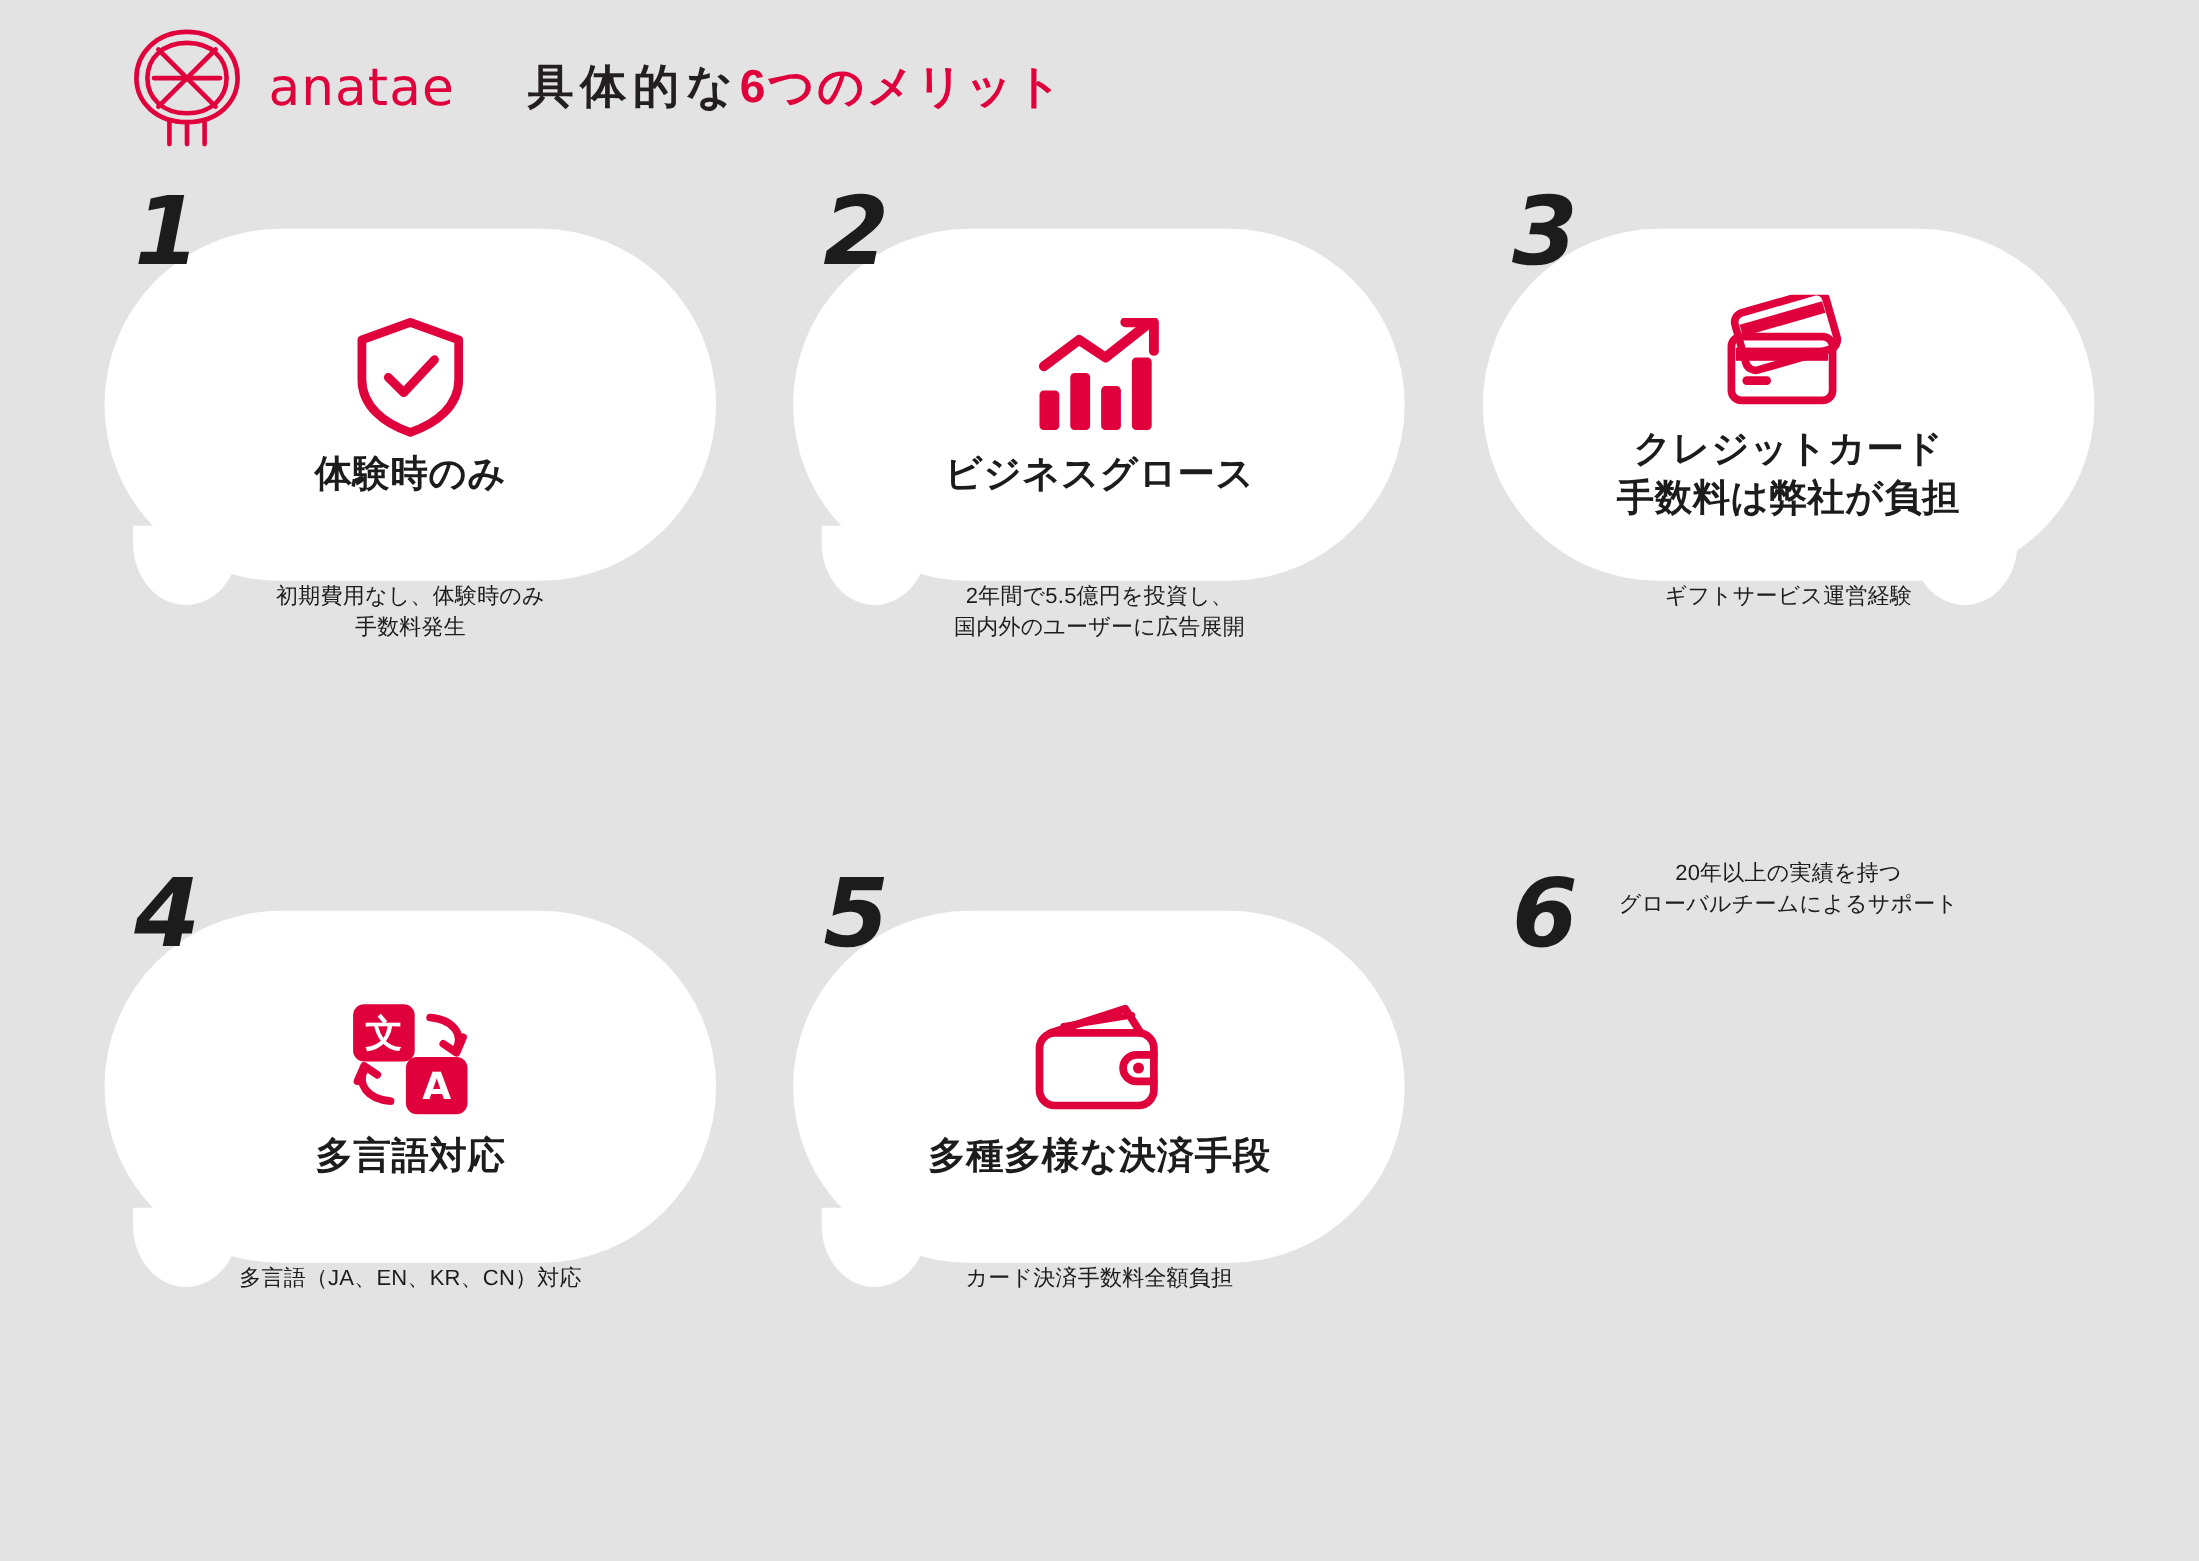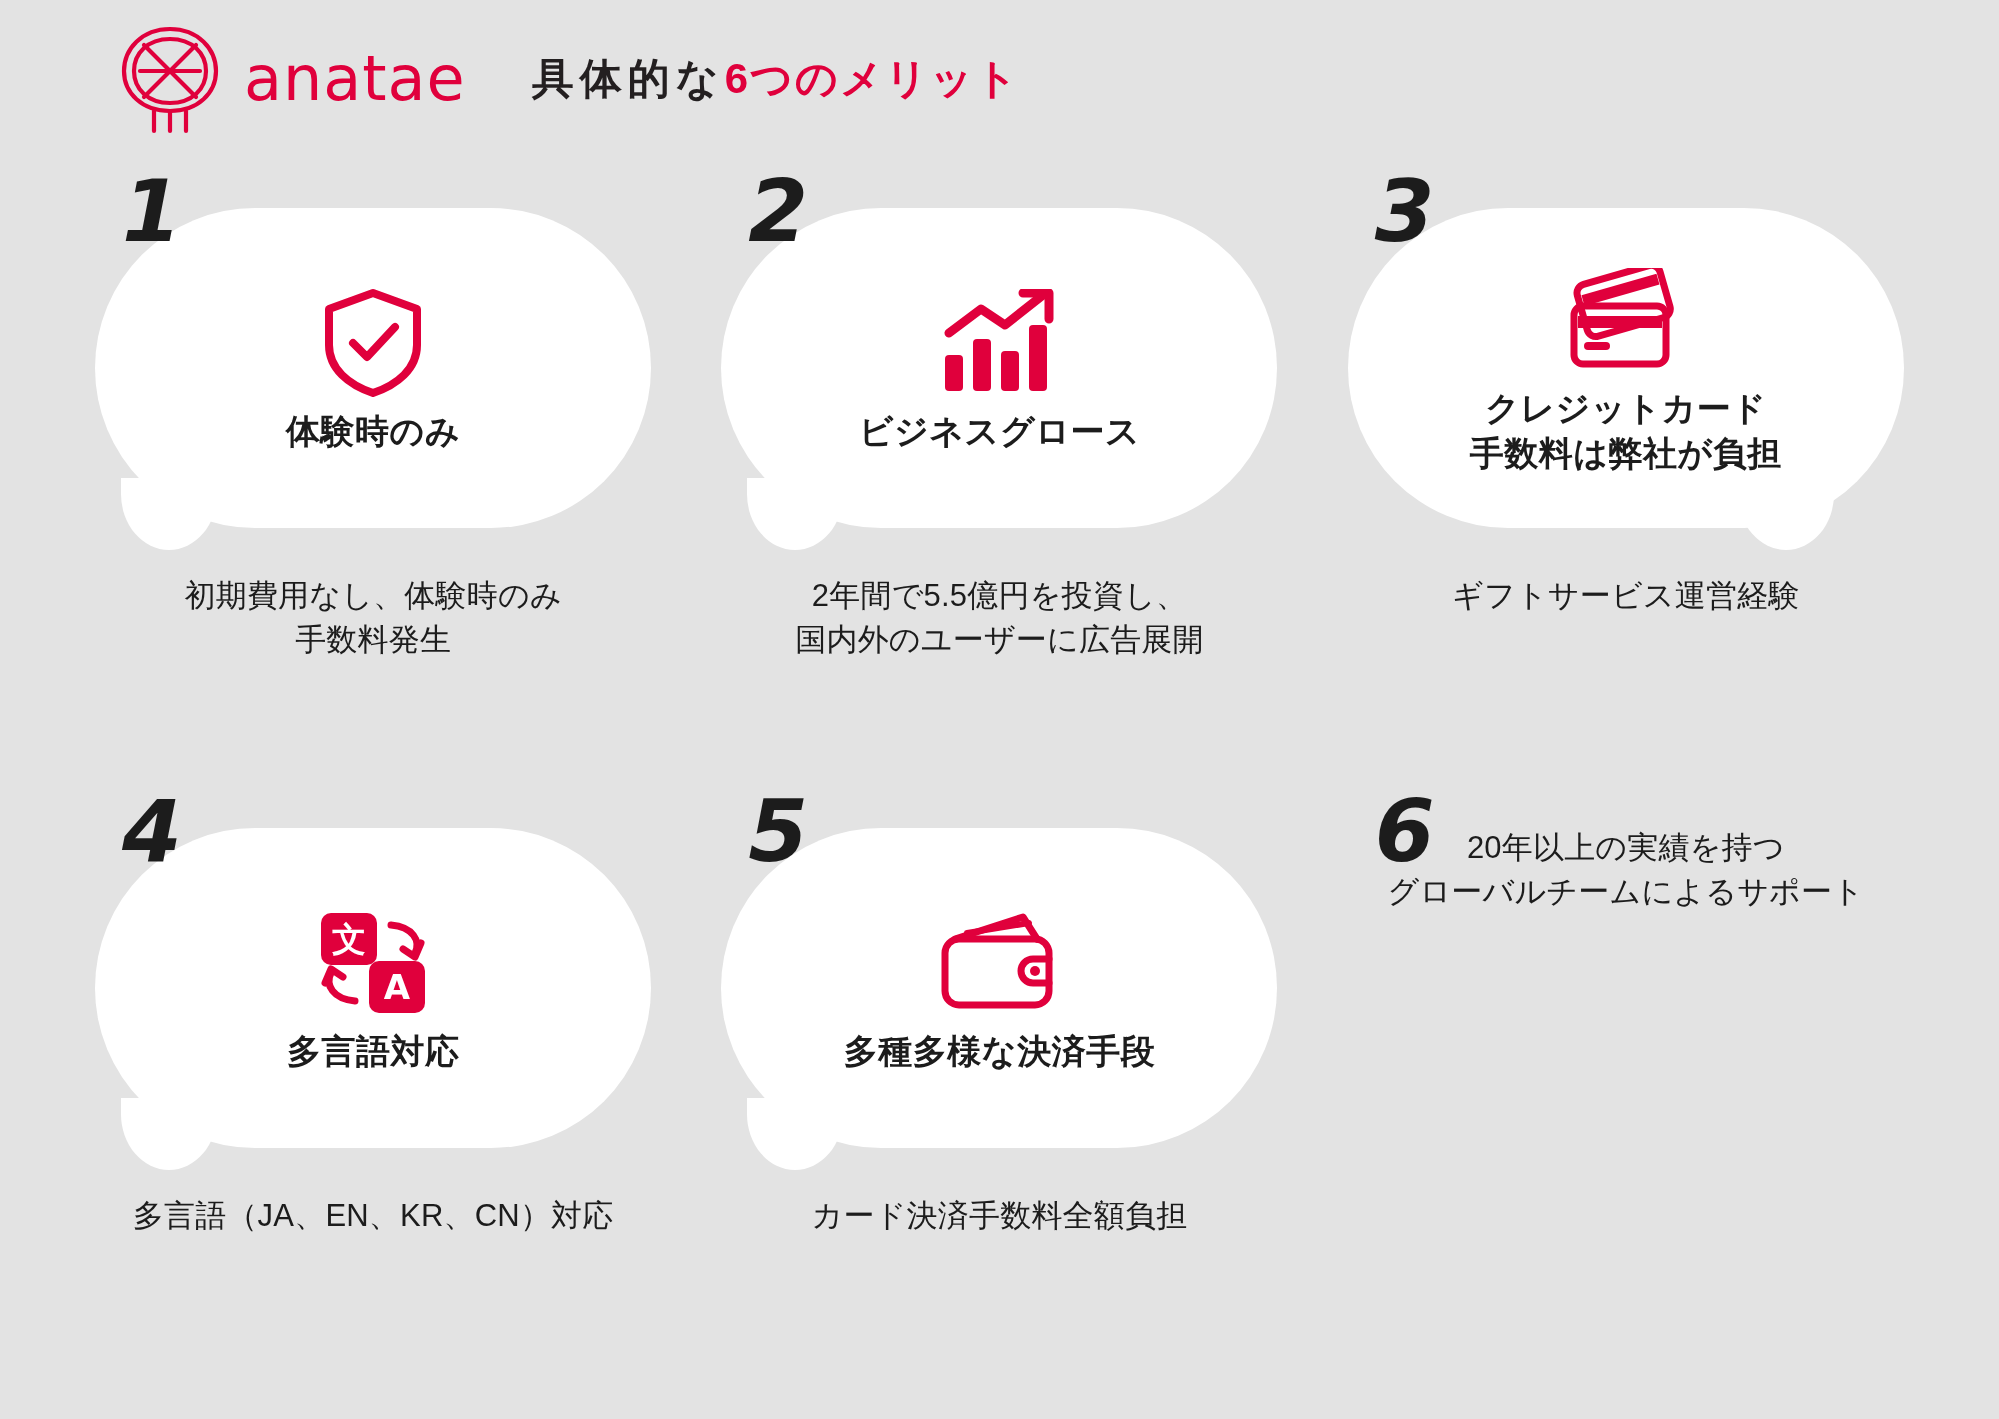--- a/index.html
+++ b/index.html
@@ -23,21 +23,21 @@
     height: 140px;
     box-sizing: border-box;
   }
   .logo-mark {
     width: 120px;
     height: 120px;
     flex: 0 0 120px;
     display: block;
   }
   .logo-word {
-    font-size: 62px;
+    font-size: 47px;
     letter-spacing: 1px;
     color: #e0003c;
     font-weight: 500;
     margin-left: 14px;
     line-height: 1;
     font-family: "DejaVu Sans", "Liberation Sans", sans-serif;
   }
   .headline {
     margin-left: 66px;
     font-size: 42px;
@@ -122,23 +122,22 @@
   .bubble-title {
     font-size: 34px;
     font-weight: 700;
     color: #1c1c1c;
     text-align: center;
     line-height: 1.32;
     letter-spacing: 0.5px;
     white-space: pre-line;
   }
   .caption {
-    margin-top: 46px;
     text-align: center;
-    font-size: 31px;
+    font-size: 20px;
     color: #1c1c1c;
     line-height: 1.42;
     letter-spacing: 0.2px;
     white-space: pre-line;
   }
 </style>
 </head>
 <body>
 
 <div class="header">

